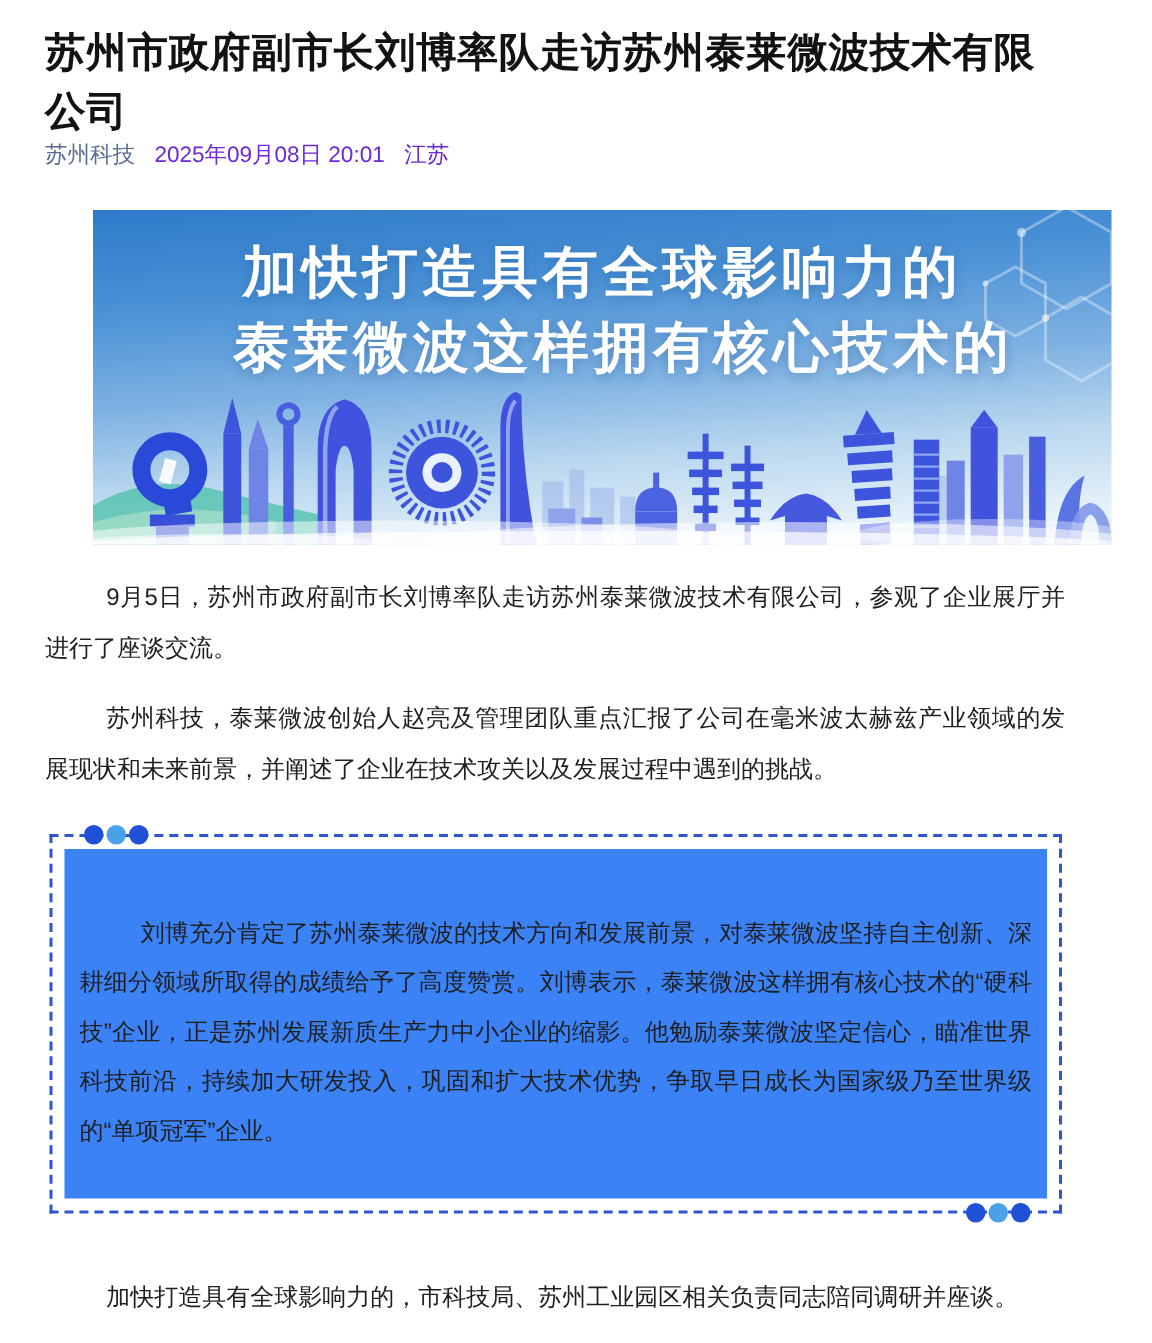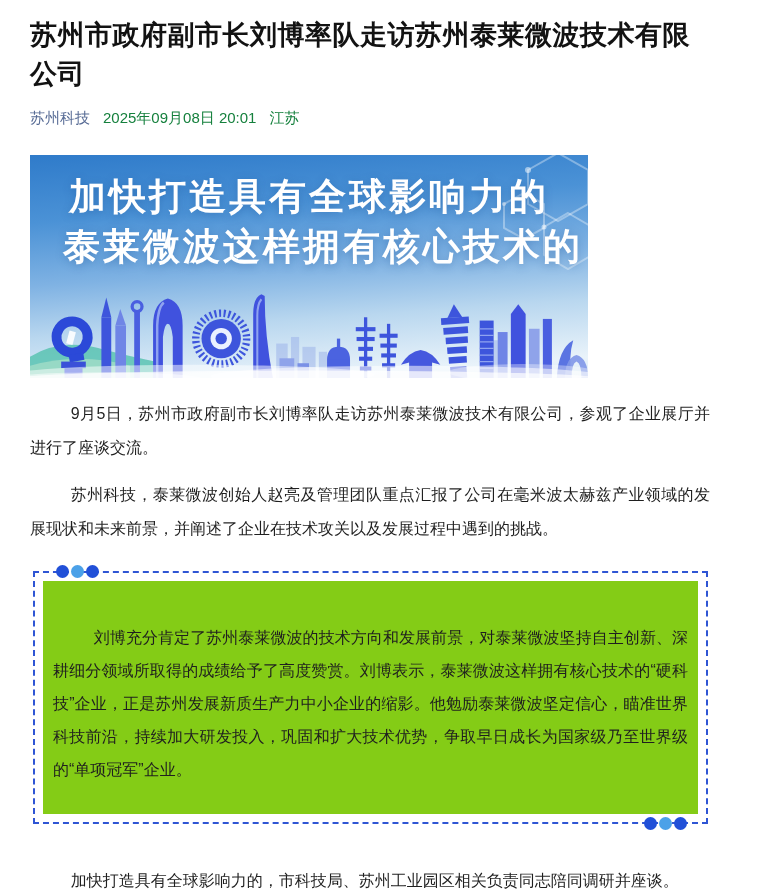--- a/index.html
+++ b/index.html
@@ -9,30 +9,31 @@
     font-family: "Liberation Sans", "DejaVu Sans", sans-serif;
     color: #222;
   }
   .page { width: 768px; padding: 16px 58px 20px 30px; }
 
   
   .title {
     font-size: 27px; line-height: 1.45; font-weight: 700; color: #121212;
     letter-spacing: 0.5px;
   }
-  .byline { margin-top: 15px; font-size: 15px; display: flex; align-items: center; }
+  .byline { font-size: 15px; display: flex; align-items: center; }
   .account { color: #576b95; text-decoration: none; cursor: pointer; }
-  .meta { color: #15803d; margin-left: 13px; }
+  .meta { color: #6d28d9; margin-left: 13px; }
 
   
   .banner {
-    position: relative; width: 558px; height: 223px; margin-top: 27px;
+    position: relative; width: 679px; height: 223px; margin-top: 27px;
     overflow: hidden; cursor: pointer;
     background: linear-gradient(176deg,
       #2f7bca 0%, #4b92d6 26%, #7fb2e3 50%, #b9d7ef 70%, #e9f3fa 92%, #dcebf6 100%);
+    margin-left: 32px;
   }
   .hexagons { position: absolute; top: -4px; right: -6px; }
   .banner-text {
     position: relative; z-index: 2; padding-top: 17px; text-align: center;
     color: #ffffff; font-weight: 700; font-size: 37px; line-height: 50px;
     letter-spacing: 3px;
     text-shadow: 0 2px 8px rgba(23, 74, 140, 0.35);
   }
   .banner-text .l2 { transform: translateX(14px); }
   .skyline { position: absolute; left: 0; bottom: 0; width: 100%; z-index: 1; }
@@ -43,21 +44,21 @@
     text-indent: 2.55em; color: #1f1f1f; margin-top: 13px;
   }
   .first-p { margin-top: 19px; }
 
   
   .quote-box {
     position: relative; margin: 25px 2px 40px 3px;
     border: 2px dashed #2f55d4;
   }
   .quote-inner {
-    margin: 8px; background: #84cc16; padding: 40px 10px 28px 10px;
+    margin: 8px; background: #3b82f6; padding: 40px 10px 28px 10px;
   }
   .quote-inner .body-p { margin-top: 0; line-height: 33px; }
   .dots { position: absolute; display: flex; align-items: center; gap: 2px; z-index: 3; }
   .dots-top { top: -8px; left: 21px; }
   .dots-bottom { bottom: -8px; right: 19px; }
   .dot { width: 13px; height: 13px; border-radius: 50%; display: inline-block; }
   .dot-dark { background: #2150d8; }
   .dot-light { background: #4ba1e8; }
 </style>
 </head>

